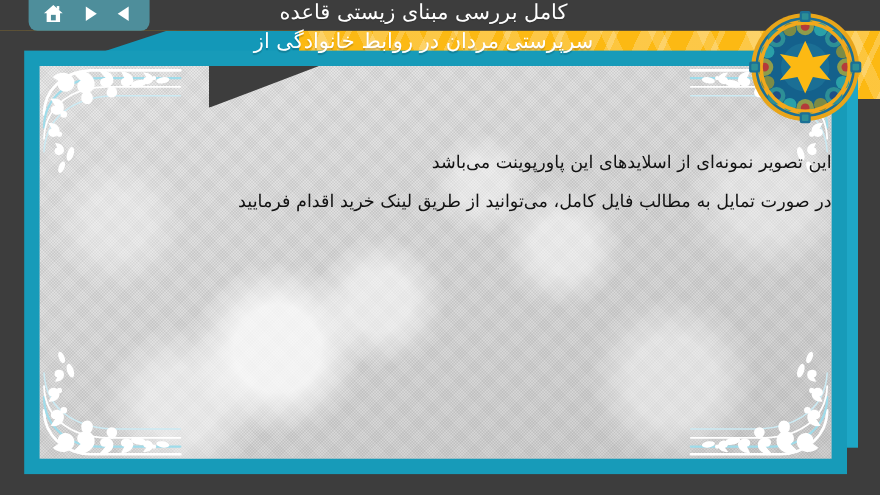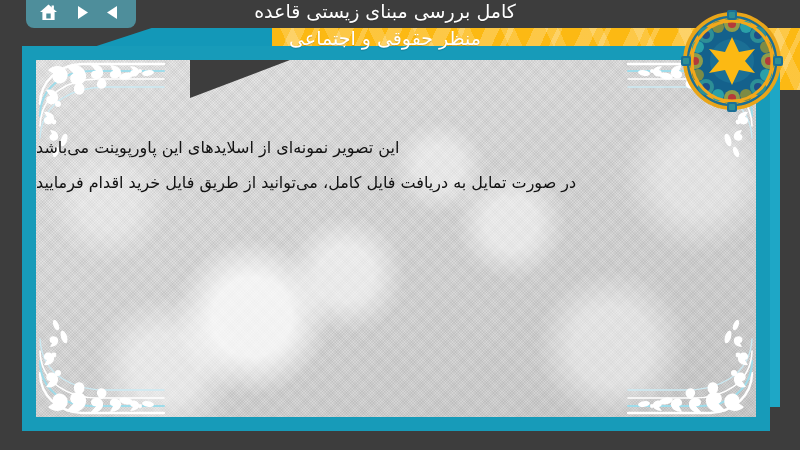--- a/index.html
+++ b/index.html
@@ -104,21 +104,21 @@
   
   .orn{position:absolute;width:132px;height:112px;z-index:22;pointer-events:none;}
   .orn-tl{left:36px;top:60px;}
   .orn-tr{left:624px;top:60px;transform:scaleX(-1);}
   .orn-bl{left:36px;top:305px;transform:scaleY(-1);}
   .orn-br{left:624px;top:305px;transform:scale(-1,-1);}
 
   
   .body-text{
     position:absolute;left:36px;top:130px;width:720px;z-index:26;
-    color:#121212;text-align:left;direction:rtl;
+    color:#121212;text-align:right;direction:rtl;
     font-size:16px;line-height:35px;font-weight:400;
   }
   .body-text div{white-space:nowrap;}
 </style>
 </head>
 <body>
 
 <div id="slide">
 
   <div class="banner">
@@ -255,26 +255,26 @@
       <ellipse cx="112" cy="13" rx="6" ry="2.8" transform="rotate(-10 112 13)"></ellipse>
       <ellipse cx="28" cy="80" rx="3" ry="6.5" transform="rotate(18 28 80)"></ellipse>
       <ellipse cx="20" cy="92" rx="2.6" ry="5.5" transform="rotate(22 20 92)"></ellipse>
     </g>
   </svg>
 
   <div class="panel-notch"></div>
 
   <div class="body-text">
     <div>این تصویر نمونه‌ای از اسلایدهای این پاورپوینت می‌باشد</div>
-    <div>در صورت تمایل به دریافت فایل کامل، می‌توانید از طریق فایل خرید اقدام فرمایید</div>
+    <div>در صورت تمایل به مطالب فایل کامل، می‌توانید از طریق لینک خرید اقدام فرمایید</div>
   </div>
 
   <div class="title">
     <div>کامل بررسی مبنای زیستی قاعده</div>
-    <div>منظر حقوقی و اجتماعی</div>
+    <div>سرپرستی مردان در روابط خانوادگی از</div>
   </div>
 
   <svg class="medallion" viewBox="0 0 106 106">
     <defs>
       <clipPath id="medclip">
           <circle cx="53" cy="53" r="47"></circle>
         </clipPath>
     </defs>
     <circle cx="53" cy="53" r="49" fill="#e8a51a"></circle>
     <circle cx="53" cy="53" r="46" fill="#1b6f95"></circle>

